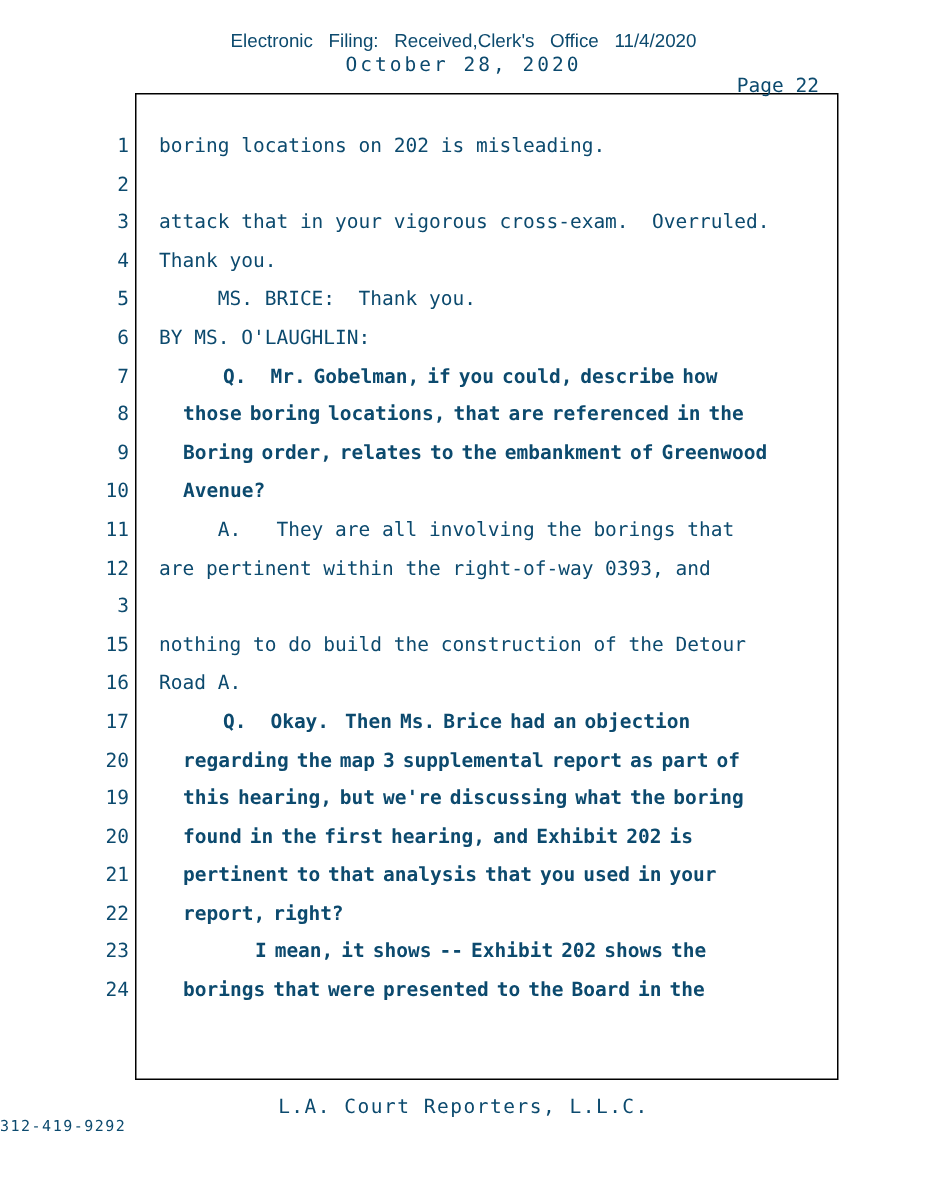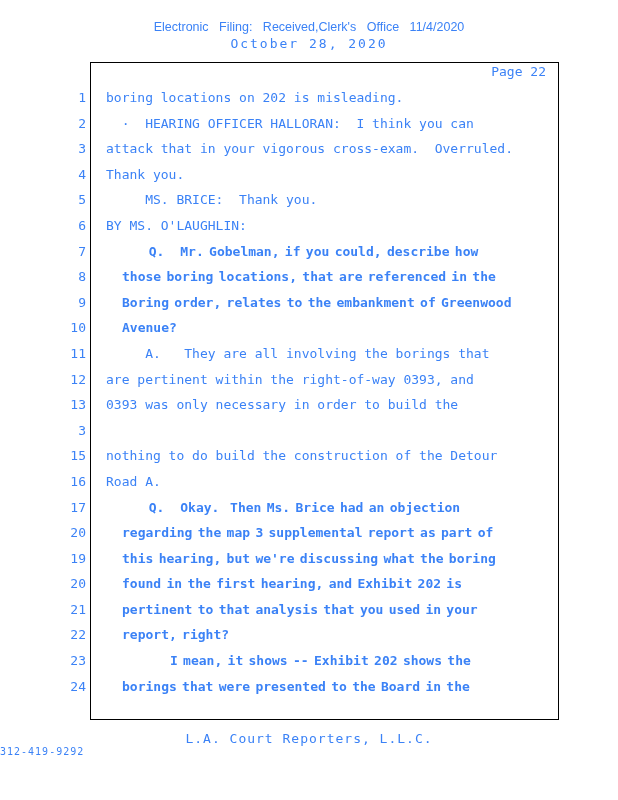--- a/index.html
+++ b/index.html
@@ -1,21 +1,21 @@
 <!DOCTYPE html>
 <html><head>
 <meta charset="utf-8">
 <style>
   html, body { margin: 0; padding: 0; background: #ffffff; }
   .page {
     position: relative;
     width: 618px;
     height: 800px;
     background: #ffffff;
-    color: #3b82f6;
+    color: #0c4a6e;
     font-family: "DejaVu Sans Mono", "Liberation Mono", monospace;
     overflow: hidden;
   }
   .hdr-filing {
     position: absolute;
     top: 20px; left: 0; width: 100%;
     text-align: center;
     font-family: "Liberation Sans", sans-serif;
     font-size: 12.5px;
     word-spacing: 7px;
@@ -31,21 +31,21 @@
   }
   .transcript-box {
     position: absolute;
     left: 90px; top: 62px;
     width: 467px; height: 656px;
     border: 1px solid #000000;
     background: #ffffff;
   }
   .page-label {
     position: absolute;
-    top: 64px; right: 72px;
+    top: 50px; right: 72px;
     font-size: 13px;
   }
   .lines {
     position: absolute;
     top: 85px; left: 60px; width: 502px;
   }
   .line-row {
     display: flex;
     height: 25.6px;
     line-height: 25.6px;
@@ -95,21 +95,20 @@
 
   <div class="page-label">Page 22</div>
 
   <div class="lines">
       <div class="line-row">
     <span class="line-num">1</span>
     <span class="line-text">boring locations on 202 is misleading.</span>
   </div>
       <div class="line-row">
     <span class="line-num">2</span>
-    <span class="line-text">  ·  HEARING OFFICER HALLORAN:  I think you can</span>
   </div>
       <div class="line-row">
     <span class="line-num">3</span>
     <span class="line-text">attack that in your vigorous cross-exam.  Overruled.</span>
   </div>
       <div class="line-row">
     <span class="line-num">4</span>
     <span class="line-text">Thank you.</span>
   </div>
       <div class="line-row">
@@ -136,24 +135,20 @@
     <span class="line-num">10</span>
     <span class="line-text bold">Avenue?</span>
   </div>
       <div class="line-row">
     <span class="line-num">11</span>
     <span class="line-text">     A.   They are all involving the borings that</span>
   </div>
       <div class="line-row">
     <span class="line-num">12</span>
     <span class="line-text">are pertinent within the right-of-way 0393, and</span>
-  </div>
-      <div class="line-row">
-    <span class="line-num">13</span>
-    <span class="line-text">0393 was only necessary in order to build the</span>
   </div>
       <div class="line-row">
     <span class="line-num">3</span>
   </div>
       <div class="line-row">
     <span class="line-num">15</span>
     <span class="line-text">nothing to do build the construction of the Detour</span>
   </div>
       <div class="line-row">
     <span class="line-num">16</span>

